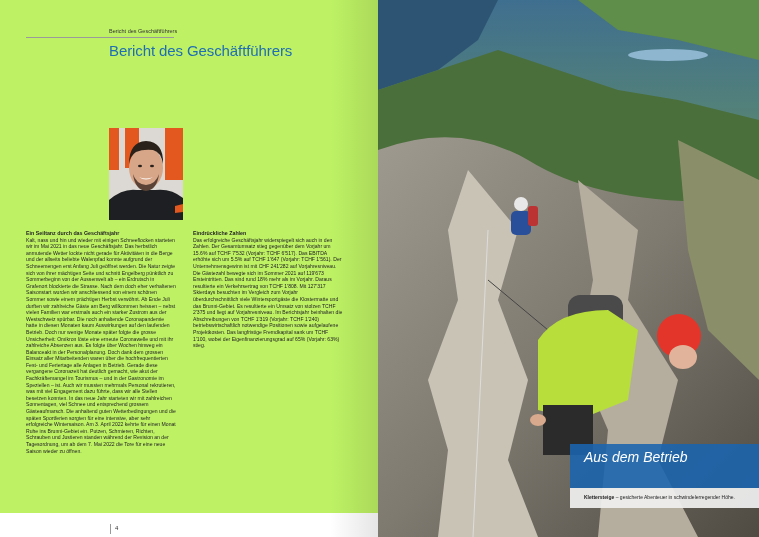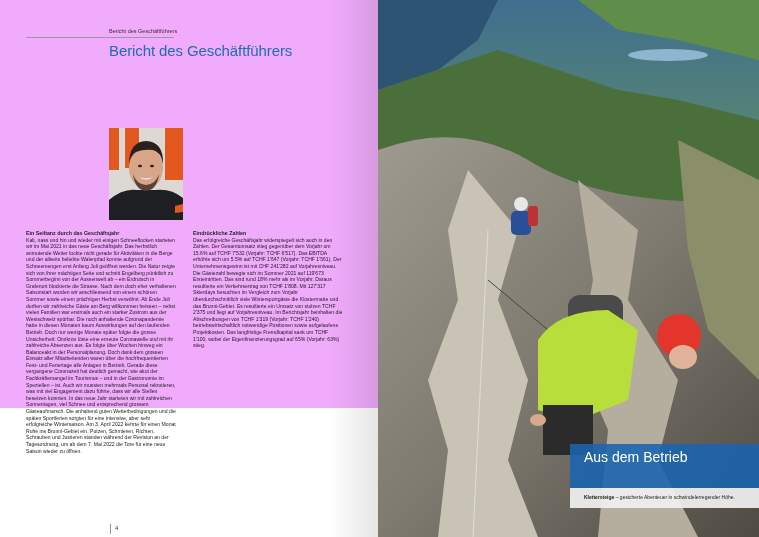--- a/index.html
+++ b/index.html
@@ -1,31 +1,31 @@
 <!DOCTYPE html>
 <html><head>
 <meta charset="utf-8">
 <style>
   html,body{margin:0;padding:0;}
   body{width:759px;height:537px;position:relative;overflow:hidden;background:#fff;font-family:"Liberation Sans",sans-serif;}
-  .left-page{position:absolute;left:0;top:0;width:378px;height:408px;background:#f0abfc;}
+  .left-page{position:absolute;left:0;top:0;width:378px;height:513px;background:#bef264;}
   .gutter-shade{position:absolute;left:330px;top:0;width:48px;height:537px;background:linear-gradient(to right,rgba(255,255,255,0),rgba(0,0,0,0.10));}
   .running-rule{position:absolute;left:26px;top:37px;width:148px;height:1px;background:#9a9a9a;}
   .running-head{position:absolute;left:109px;top:28px;font-size:5.5px;color:#333;}
   .page-title{position:absolute;left:109px;top:42px;font-size:15px;color:#1f6db3;letter-spacing:-0.1px;}
   .portrait{position:absolute;left:109px;top:128px;width:74px;height:92px;overflow:hidden;background:#e8e4df;}
   .col{position:absolute;top:230px;width:150px;font-size:5.1px;line-height:6.6px;color:#222;}
   .col1{left:26px;} .col2{left:193px;}
   .col h3{margin:0;font-size:5.3px;font-weight:bold;line-height:6.6px;}
   .col p{margin:0;}
   .page-num-bar{position:absolute;left:110px;top:524px;width:1px;height:10px;background:#999;}
   .page-num{position:absolute;left:115px;top:525px;font-size:6px;color:#333;}
   .right-page{position:absolute;left:378px;top:0;width:381px;height:537px;overflow:hidden;}
   .right-page svg{position:absolute;left:0;top:0;}
-  .section-box{position:absolute;left:570px;top:444px;width:189px;height:44px;background:rgba(25,100,175,0.88);}
+  .section-box{position:absolute;left:570px;top:444px;width:189px;height:44px;background:rgba(25,100,175,0.88);font-style:italic;}
   .section-title{position:absolute;left:14px;top:5px;font-size:14px;color:#fff;}
   .caption-box{position:absolute;left:570px;top:488px;width:189px;height:20px;background:rgba(240,240,240,0.93);}
   .caption{position:absolute;left:14px;top:6px;font-size:5px;color:#222;white-space:nowrap;}
   .caption b{font-weight:bold;}
 </style>
 </head>
 <body>
 
 <div class="left-page">
   <div class="running-rule"></div>

